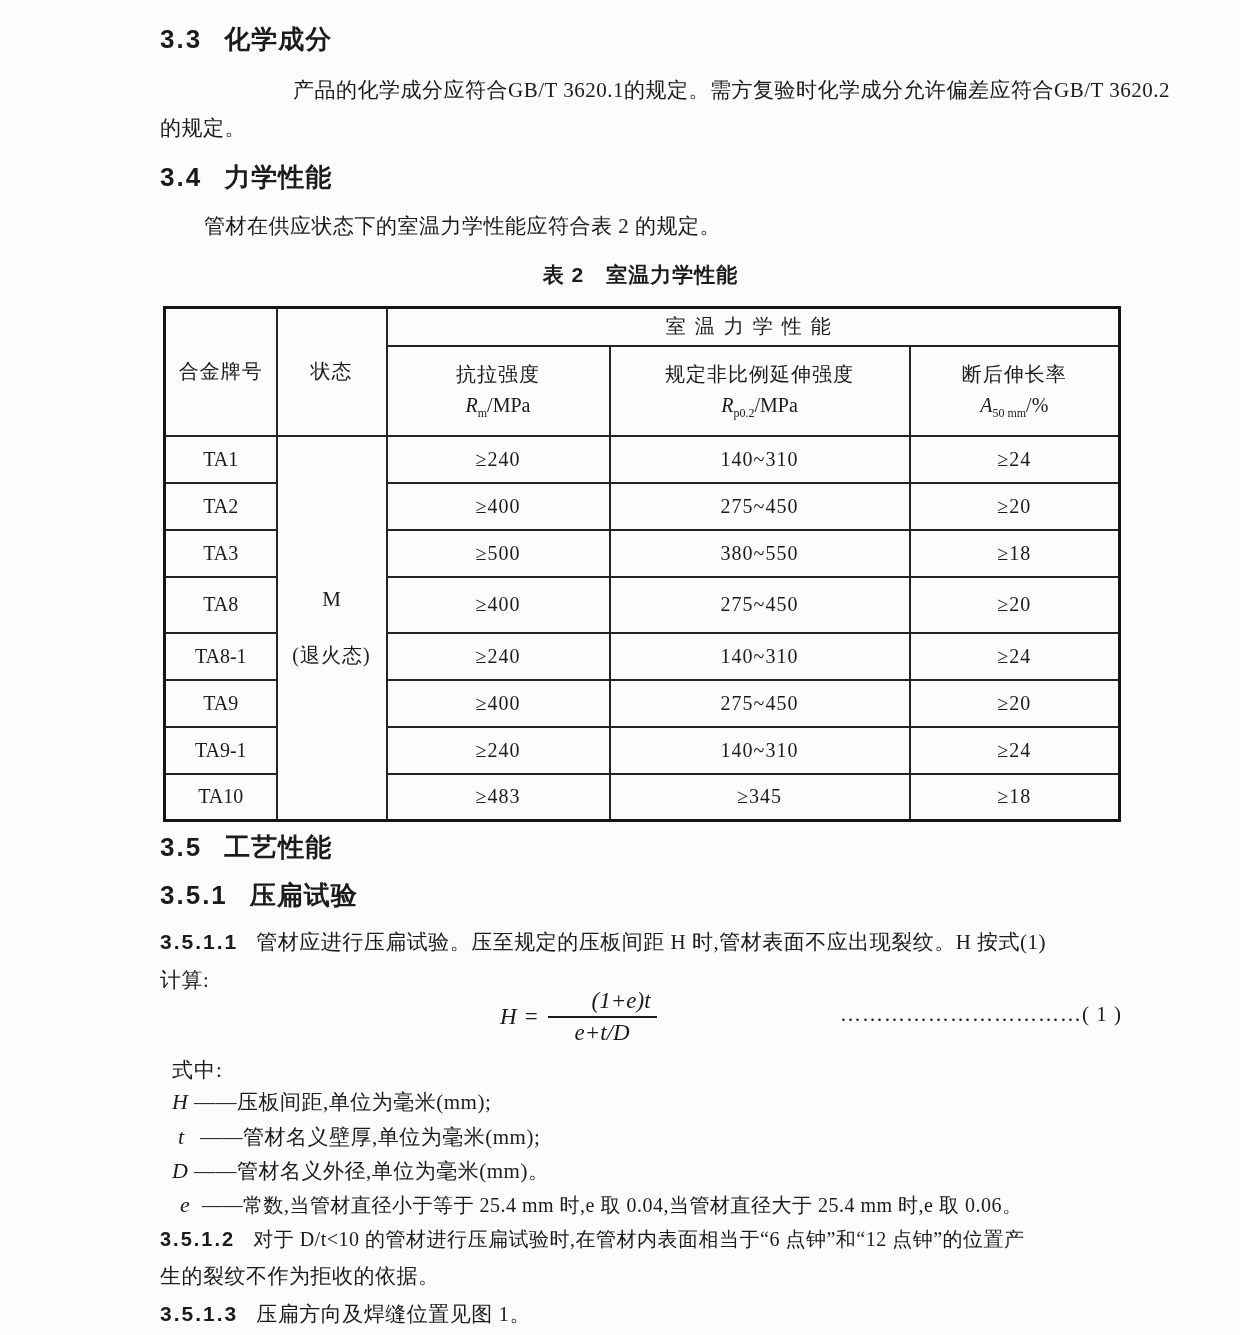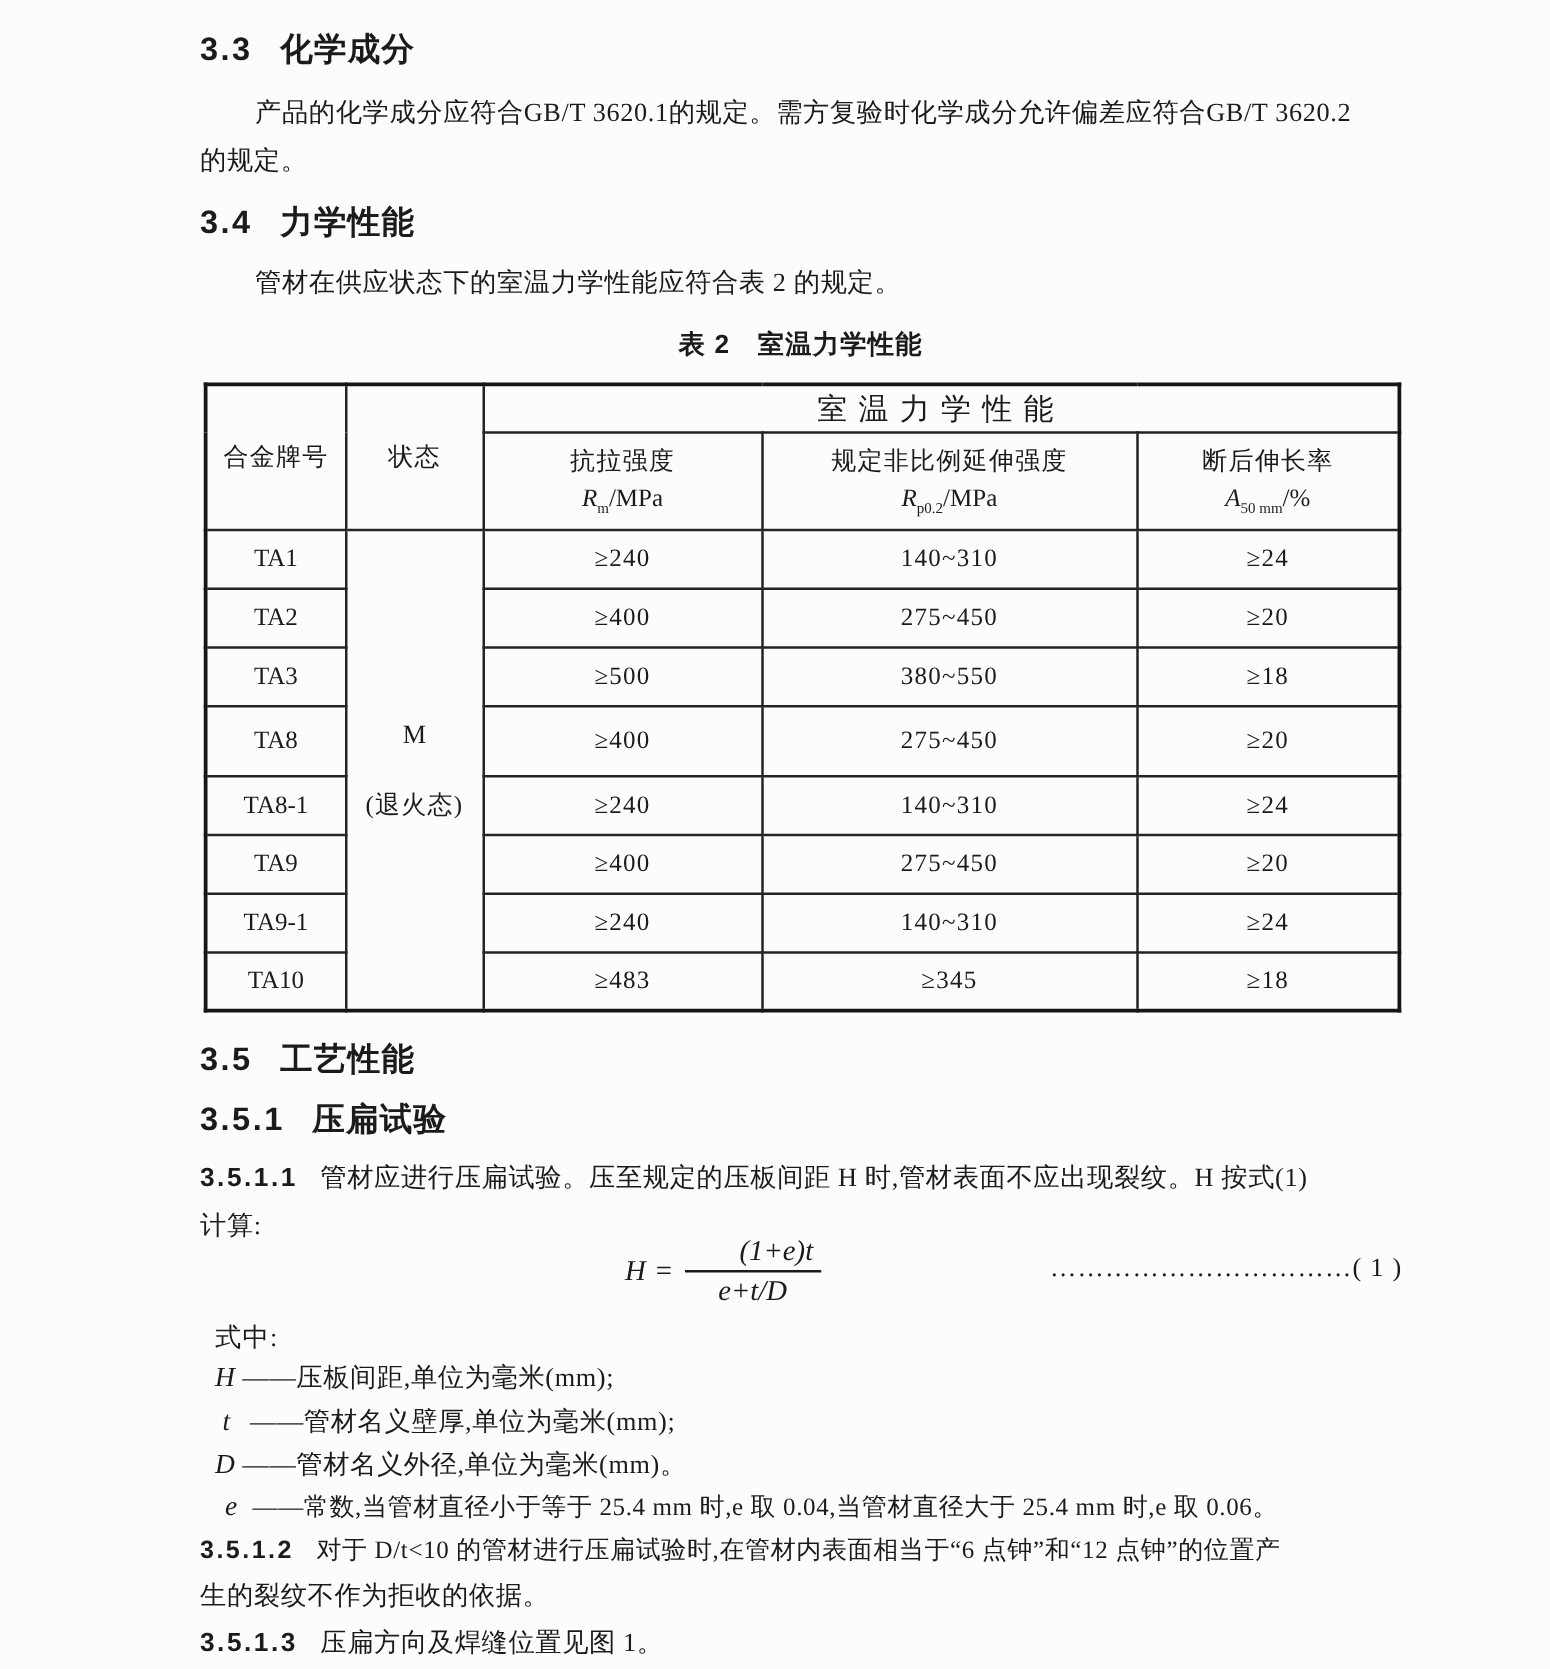--- a/index.html
+++ b/index.html
@@ -15,21 +15,21 @@
   .abs { position:absolute; }
   .heading {
     font-family:"Liberation Sans","DejaVu Sans",sans-serif;
     font-weight:bold;
     font-size:26px;
     letter-spacing:1px;
     white-space:nowrap;
   }
   .heading .num { letter-spacing:2px; margin-right:22px; }
   .para { white-space:nowrap; letter-spacing:0.5px; }
-  .indent { padding-left:44px; }
+  .indent { padding-left:44px;text-align:right; }
   .clause-num {
     font-family:"Liberation Sans","DejaVu Sans",sans-serif;
     font-weight:bold;
     letter-spacing:2px;
     margin-right:18px;
   }
   .caption {
     font-family:"Liberation Sans","DejaVu Sans",sans-serif;
     font-weight:bold;
     font-size:21px;
@@ -44,21 +44,21 @@
     background:#fcfcfa;
   }
   table.mech th, table.mech td {
     border:2px solid #242424;
     text-align:center;
     vertical-align:middle;
     font-weight:normal;
     font-size:20px;
     padding:0;
   }
-  .group-head { letter-spacing:9px; font-size:24px;text-align:center; }
+  .group-head { letter-spacing:9px; font-size:20px;text-align:center; }
   .colname { font-size:20px; letter-spacing:1px; }
   .sym { font-size:20px; margin-top:6px; }
   .sym i, .mathit { font-style:italic; font-family:"Liberation Serif","DejaVu Serif",serif; }
   .sym sub { font-size:12px; }
   .state-line1 { font-size:21px; }
   .state-line2 { font-size:20px; margin-top:30px; letter-spacing:1px; }
   .val { letter-spacing:1px; }
   
   .formula {
     font-style:italic;
@@ -105,21 +105,21 @@
       <col style="width:300px;">
       <col style="width:210px;">
   </colgroup>
   <tbody>
       <tr>
     <th rowspan="2" style="height:116px;"><span class="colname">合金牌号</span></th>
     <th rowspan="2"><span class="colname">状态</span></th>
     <th colspan="3" style="height:38px;"><span class="group-head">室温力学性能</span></th>
   </tr>
   <tr>
-    <th style="height:78px;">
+    <th style="height:90px;">
       <div class="colname">抗拉强度</div>
       <div class="sym"><i>R</i><sub>m</sub><span>/MPa</span></div>
     </th>
     <th>
       <div class="colname">规定非比例延伸强度</div>
       <div class="sym"><i>R</i><sub>p0.2</sub><span>/MPa</span></div>
     </th>
     <th>
       <div class="colname">断后伸长率</div>
       <div class="sym"><i>A</i><sub>50 mm</sub><span>/%</span></div>

